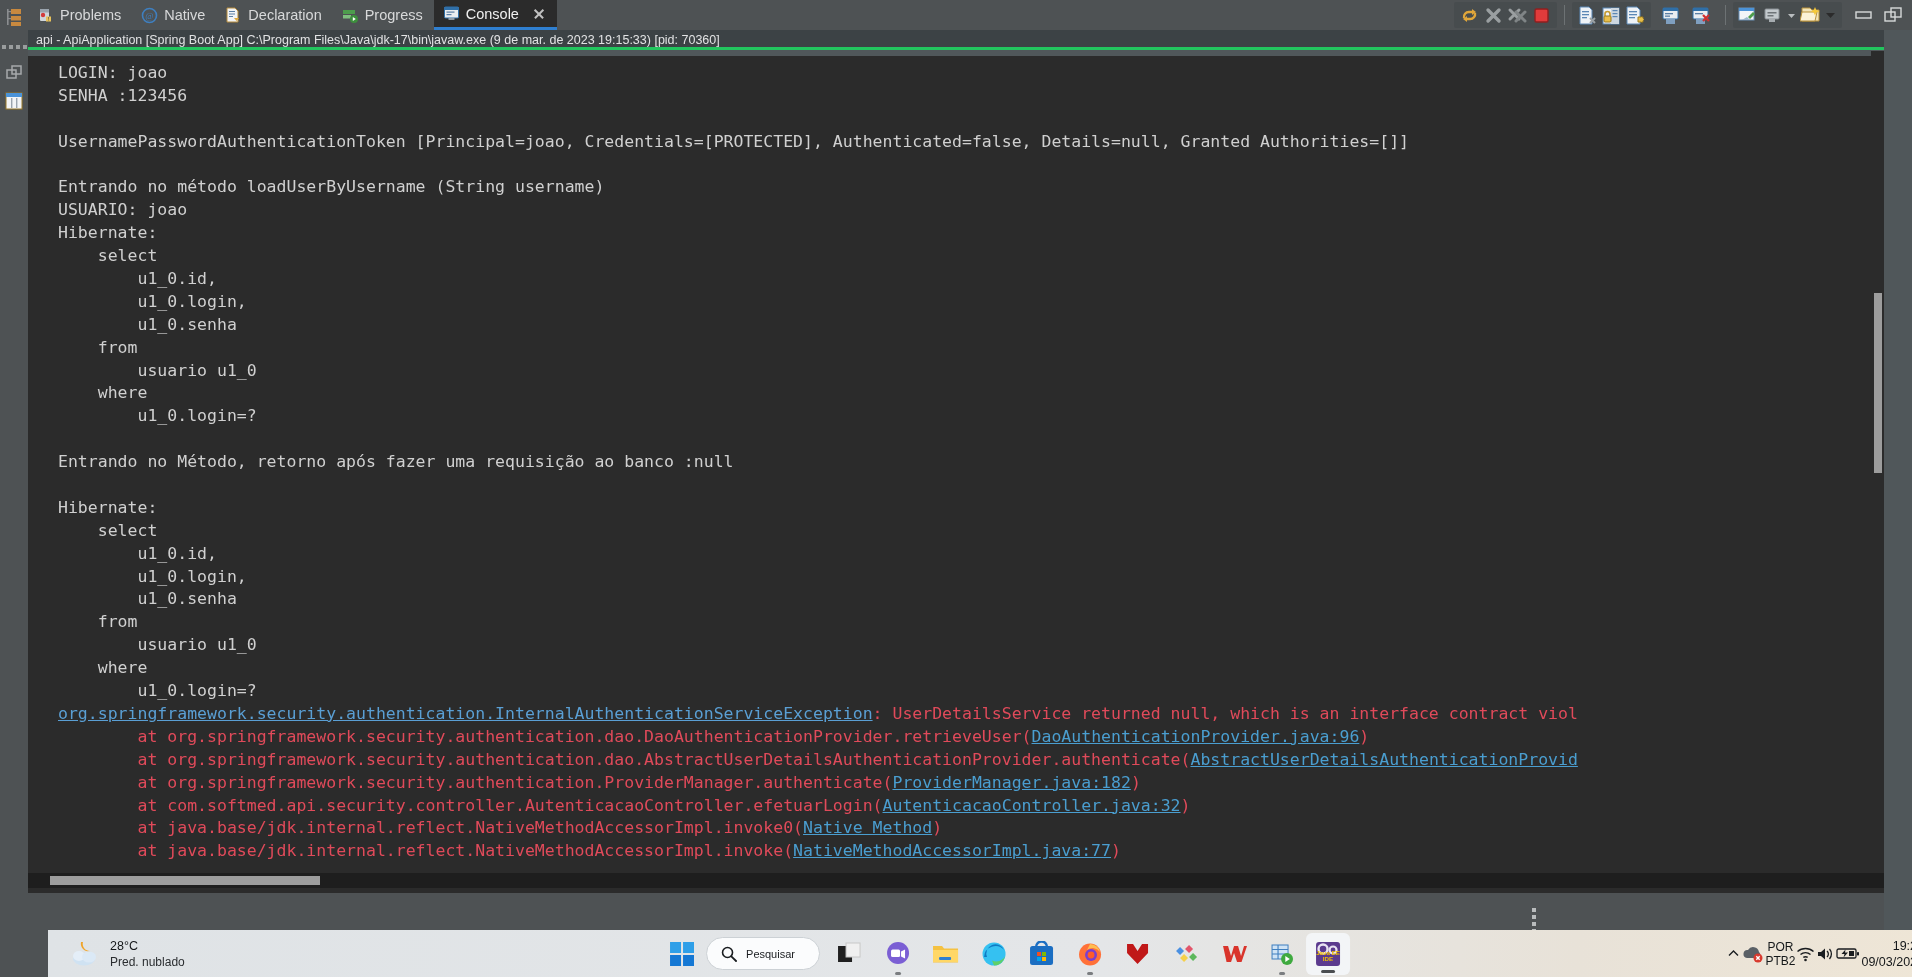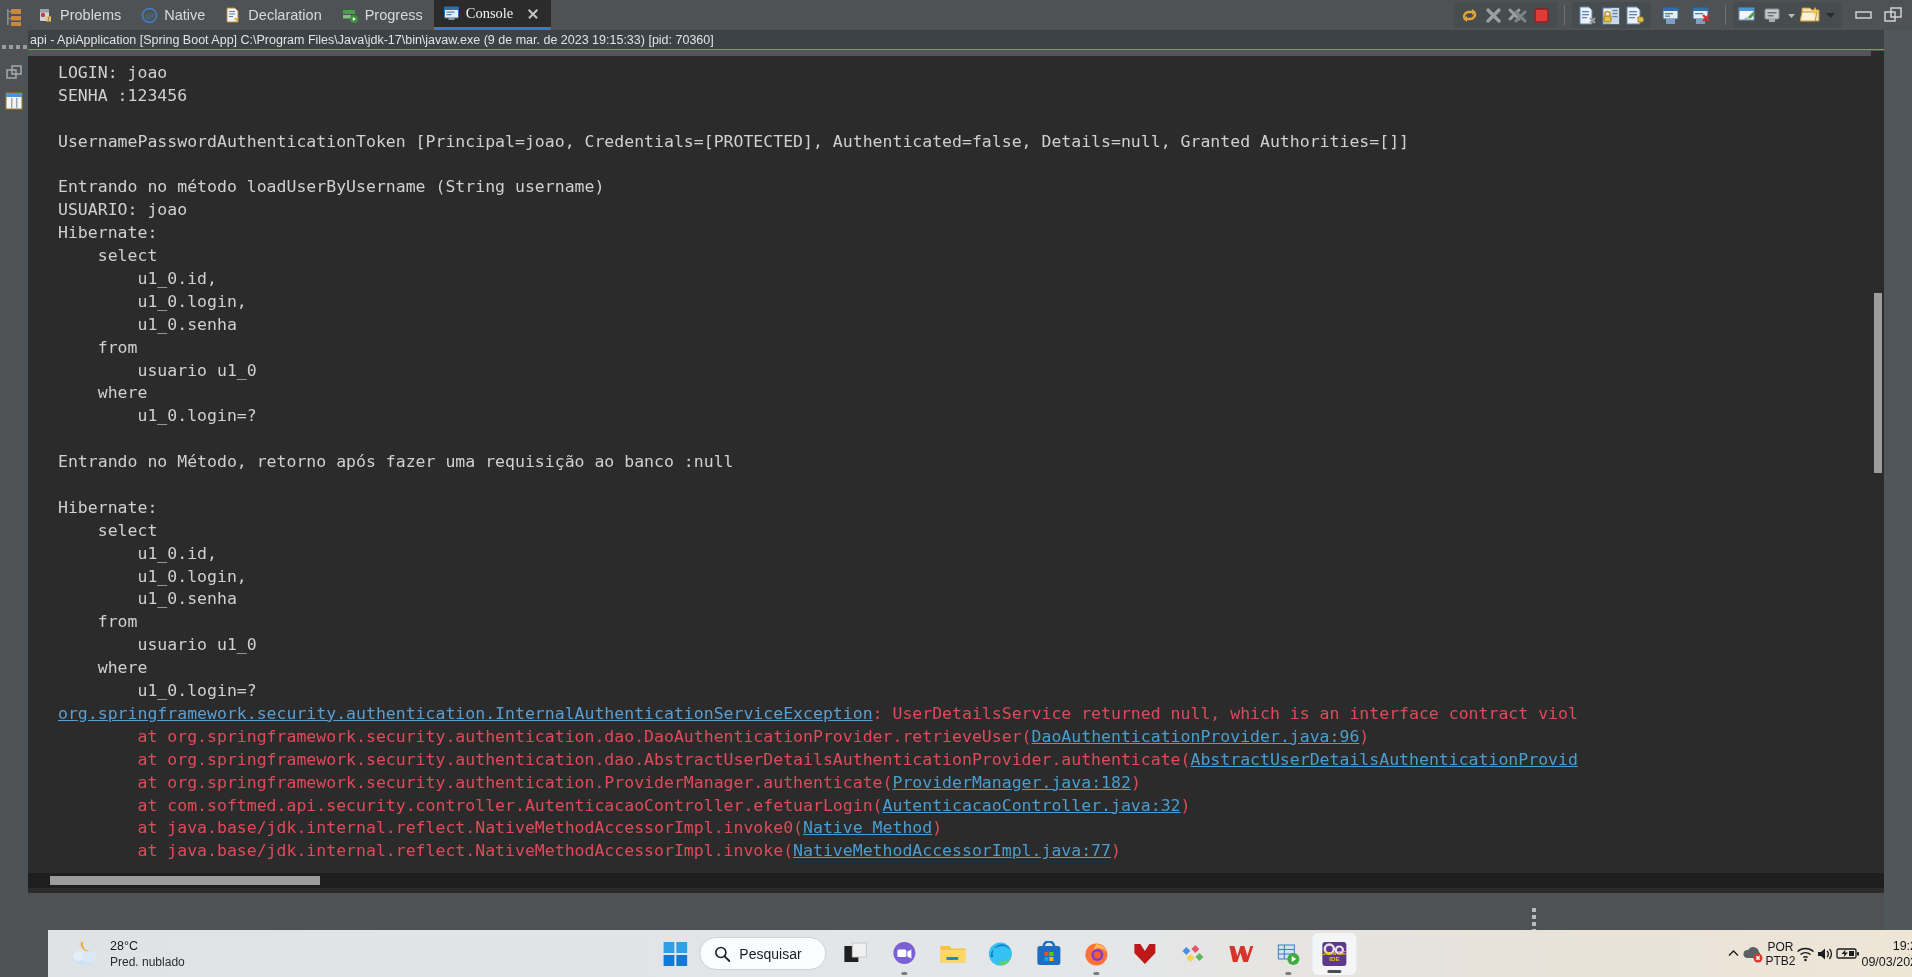--- a/index.html
+++ b/index.html
@@ -33,21 +33,20 @@
   }
   .tab {
     display:flex; align-items:center; gap:6px;
     padding:0 11px 0 9px;
     font-size:14.5px; color:#d8d9da;
     cursor:default; white-space:nowrap;
   }
   .tab.active {
     background:#2b2b2b; color:#f0f0f0;
     border-bottom:3px solid #2f7fd0;
-    font-family:Liberation Serif, serif;
   }
   .tab-ico { width:17px; height:17px; position:relative; flex:none; }
   .tab-close {
     margin-left:7px; width:14px; height:14px; position:relative; opacity:.85;
   }
   .tab-close::before, .tab-close::after {
     content:''; position:absolute; left:1px; top:6px; width:12px; height:1.6px;
     background:#dcdcdc;
   }
   .tab-close::before { transform:rotate(45deg); }
@@ -63,23 +62,23 @@
     border-radius:2px;
   }
   .tb-btn { width:21px; height:21px; position:relative; flex:none; }
   .tb-sep { width:1px; height:20px; background:#6d7274; margin:0 4px; }
   .tb-plain { display:flex; align-items:center; gap:9px; padding:0 8px; }
 
   
   #console-title {
     position:absolute; left:28px; top:30px; right:12px; height:20px;
     background:#3c4245; color:#e2e3e4;
-    font-size:12.5px; line-height:20px; padding-left:2px;
+    font-size:12.5px; line-height:20px; padding-left:8px;
     white-space:nowrap; overflow:hidden;
-    border-bottom:1px solid #22c55e;
+    border-bottom:3px solid #22c55e;
   }
   #console-body {
     position:absolute; left:28px; top:56px; width:1856px; height:837px;
     background:#2b2b2b; overflow:hidden;
   }
   #console-text {
     position:absolute; left:0; top:6px;
     font-family:"DejaVu Sans Mono","Liberation Mono",monospace;
     font-size:16.5px; line-height:22.9px;
     white-space:pre; color:#d0d0d0;
@@ -153,21 +152,21 @@
   .tbi.running::after {
     content:''; position:absolute; bottom:2px; left:50%; transform:translateX(-50%);
     width:6px; height:3px; border-radius:2px; background:#7a7d80;
   }
   .tbi.sel { background:#f3f5f7; border-radius:6px; width:44px; height:42px; }
 
   #search-pill {
     display:flex; align-items:center; gap:9px;
     background:#fbfcfd; border:1px solid #ccd1d5;
     height:33px; border-radius:17px; padding:0 24px 0 14px;
-    font-size:14px; color:#1a1d20; margin-right:6px;
+    font-size:11px; color:#1a1d20; margin-right:6px;
   }
 
   #tray {
     margin-left:auto; display:flex; align-items:center; gap:1px;
     padding-right:13px; font-size:12px; color:#15181a;
   }
   .tray-lang { line-height:14px; text-align:center; font-size:12px; }
   .tray-clock { line-height:16px; text-align:right; font-size:12.5px; }
   .tray-badge {
     width:22px; height:22px; border-radius:50%;

